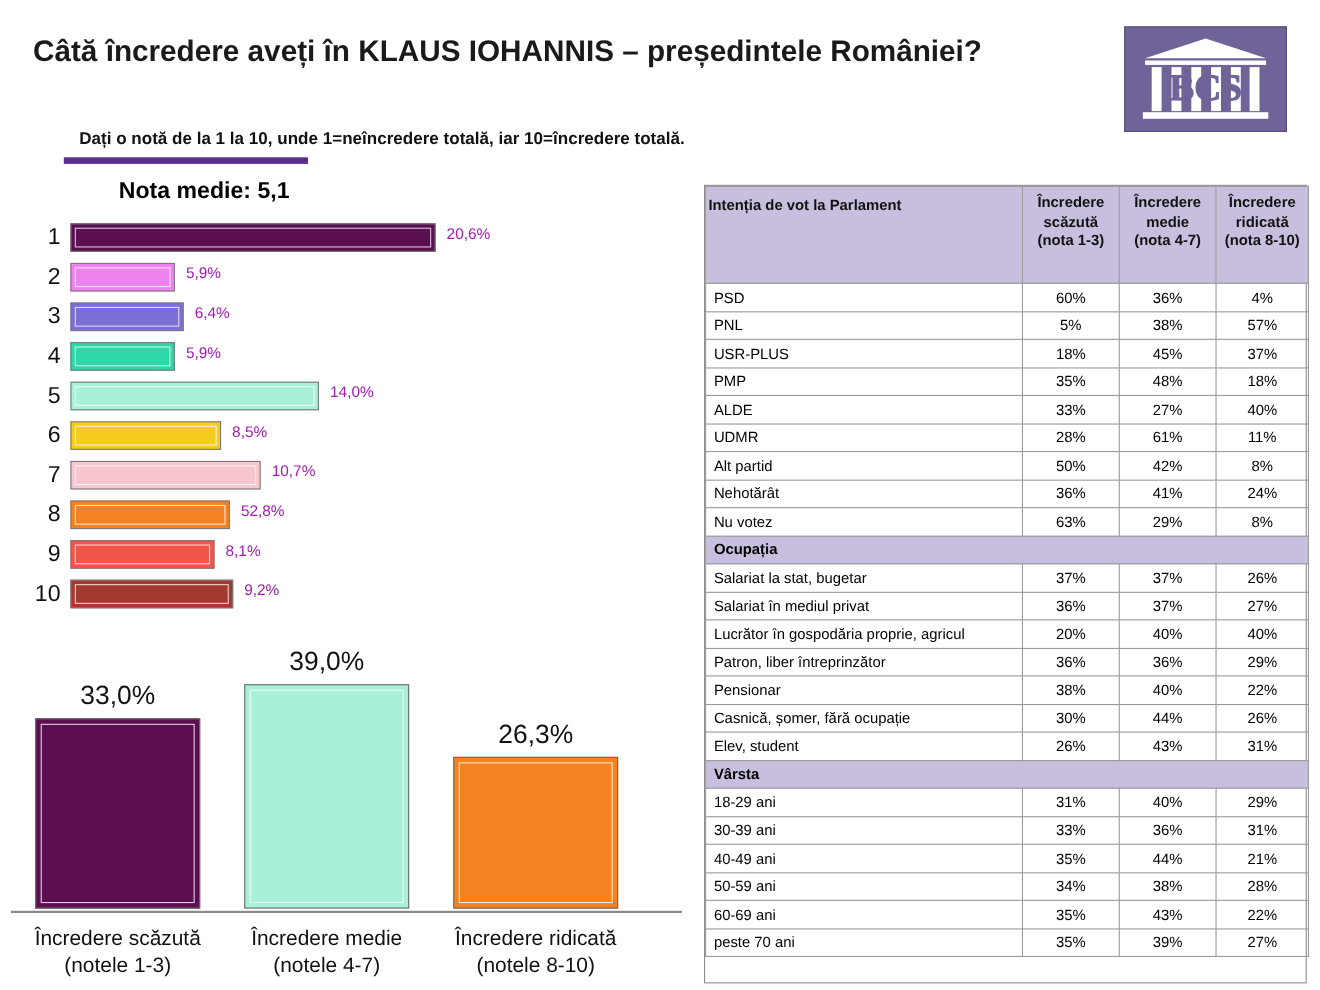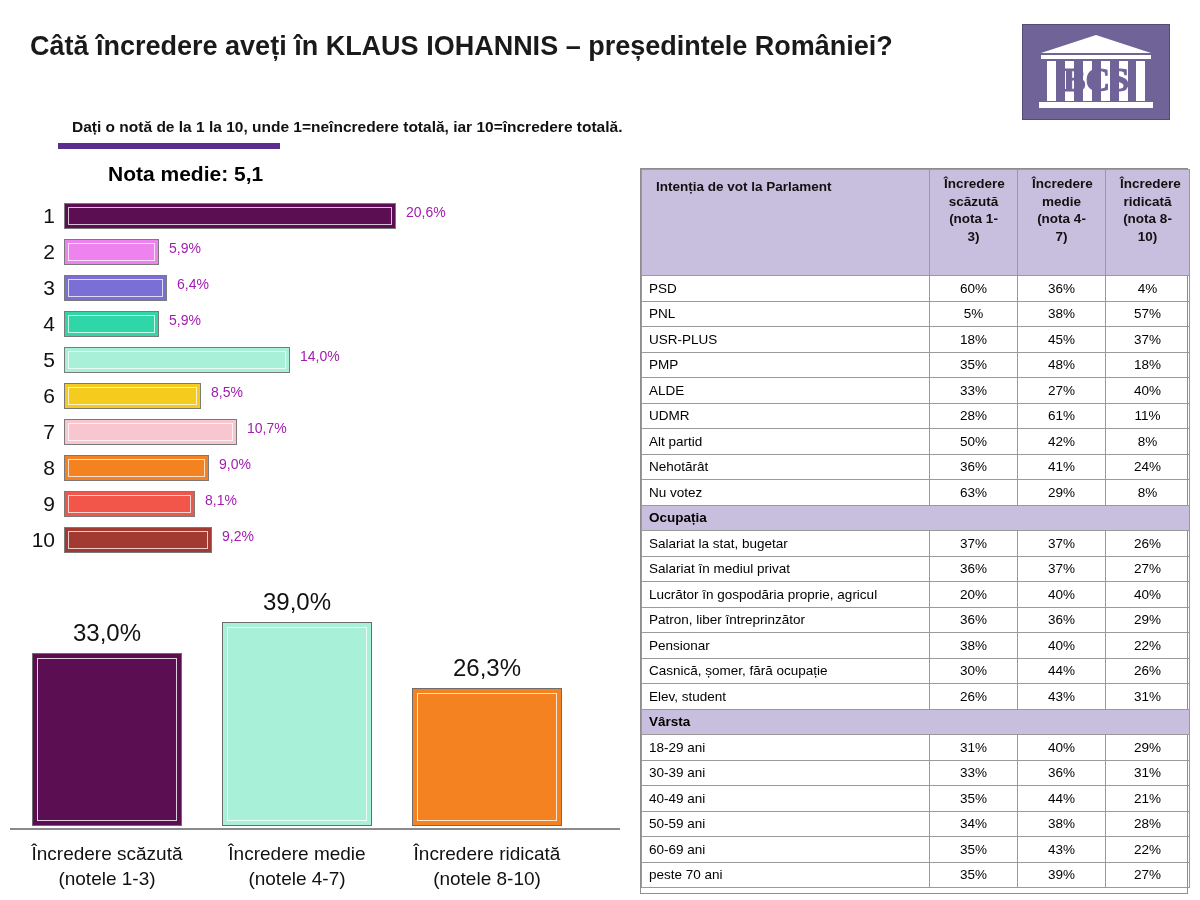--- a/index.html
+++ b/index.html
@@ -93,22 +93,22 @@
 
   
   #table-wrap {
     position:absolute; left:640px; top:168px; width:548px; height:726px;
     border:1px solid #8d8d8d;
   }
   table { border-collapse:collapse; width:100%; table-layout:fixed; font-size:13.5px; }
   th, td { border:1px solid #9a9a9a; }
   thead th {
     background:#c8bedd; color:#111; font-weight:bold;
-    padding:5px 14px; vertical-align:top; text-align:center; line-height:1.3;
-    height:106px;
+    padding:5px 2px; vertical-align:top; text-align:center; line-height:1.3;
+    height:88px;
     margin-top:39px;
   }
   thead th.first { text-align:left; vertical-align:top; padding-top:8px; }
   tbody td { padding:3px 7px; height:25.5px; }
   tbody td.lbl { text-align:left; }
   tbody td.num { text-align:center; }
   tr.section td {
     background:#c8bedd; font-weight:bold; text-align:left;
   }
 </style>
@@ -183,21 +183,21 @@
       <div class="hlabel">7</div>
       <div class="htrack">
         <div class="hbarfill" style="width: 173px; background: rgb(248, 198, 207);"></div>
         <div class="hval" style="left: 183px;">10,7%</div>
       </div>
     </div>
     <div class="hrow">
       <div class="hlabel">8</div>
       <div class="htrack">
         <div class="hbarfill" style="width: 145px; background: rgb(245, 130, 32);"></div>
-        <div class="hval" style="left: 155px;">9,0%</div>
+        <div class="hval" style="left: 155px;">52,8%</div>
       </div>
     </div>
     <div class="hrow">
       <div class="hlabel">9</div>
       <div class="htrack">
         <div class="hbarfill" style="width: 131px; background: rgb(242, 86, 74);"></div>
         <div class="hval" style="left: 141px;">8,1%</div>
       </div>
     </div>
     <div class="hrow">

